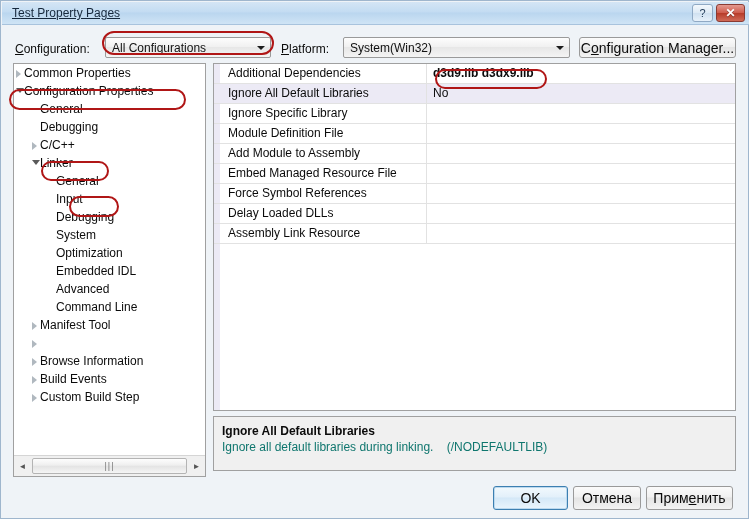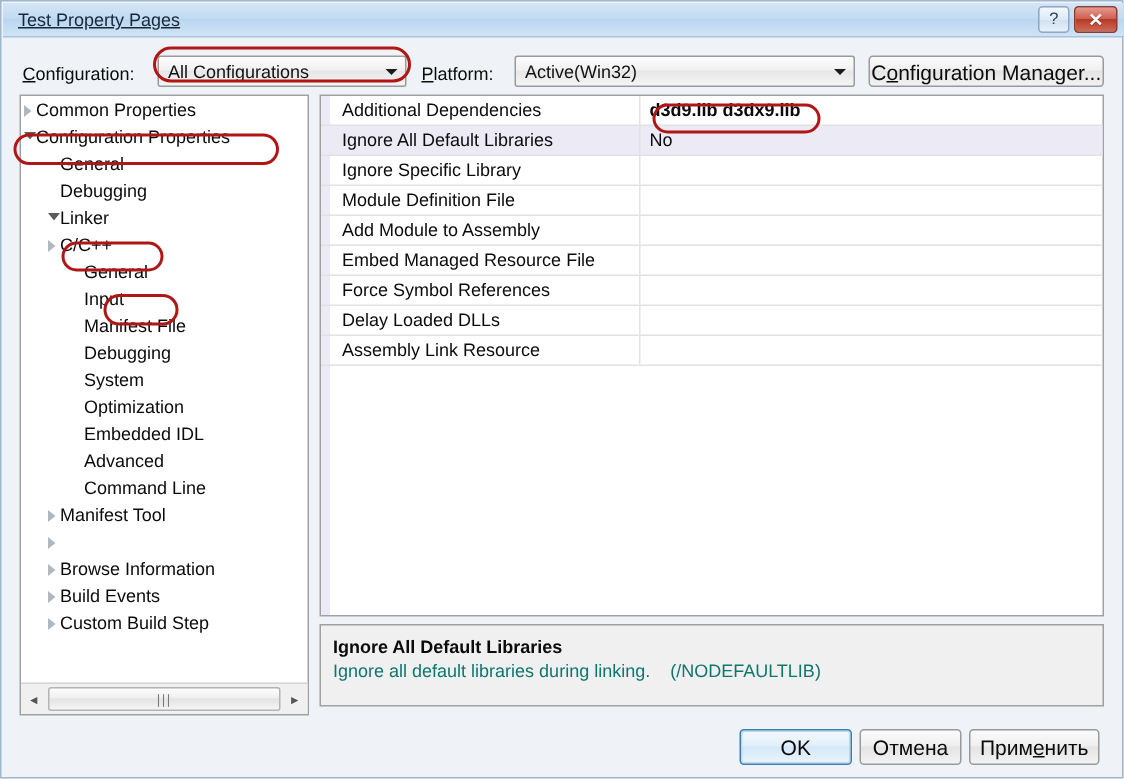--- a/index.html
+++ b/index.html
@@ -183,40 +183,39 @@
     <div class="lbl" style="left:14px;top:17px;"><span class="u">C</span>onfiguration:</div>
 
     <div class="combo" style="left:104px;top:12px;width:166px;">
       <div class="cv">All Configurations</div>
       <div class="arrow"></div>
     </div>
 
     <div class="lbl" style="left:280px;top:17px;"><span class="u">P</span>latform:</div>
 
     <div class="combo" style="left:342px;top:12px;width:227px;">
-      <div class="cv">Active(Win32)</div>
+      <div class="cv">System(Win32)</div>
       <div class="arrow"></div>
     </div>
 
     <div class="btn" style="left:578px;top:12px;width:157px;height:21px;">
       <span>C<span class="u">o</span>nfiguration Manager...</span>
     </div>
   </div>
 
   <div class="treepanel">
     <div class="tree" id="tree-list">
         <div class="tnode"><span class="tw collapsed" style="left: 2px;"></span><span style="margin-left: 10px;">Common Properties</span></div>
         <div class="tnode"><span class="tw expanded" style="left: 2px;"></span><span style="margin-left: 10px;">Configuration Properties</span></div>
         <div class="tnode"><span style="margin-left: 26px;">General</span></div>
         <div class="tnode"><span style="margin-left: 26px;">Debugging</span></div>
+        <div class="tnode"><span class="tw collapsed" style="left: 18px;"></span><span style="margin-left: 26px;">C/C++</span></div>
         <div class="tnode"><span class="tw expanded" style="left: 18px;"></span><span style="margin-left: 26px;">Linker</span></div>
-        <div class="tnode"><span class="tw collapsed" style="left: 18px;"></span><span style="margin-left: 26px;">C/C++</span></div>
         <div class="tnode"><span style="margin-left: 42px;">General</span></div>
         <div class="tnode"><span style="margin-left: 42px; text-align: center;">Input</span></div>
-        <div class="tnode"><span style="margin-left: 42px;">Manifest File</span></div>
         <div class="tnode"><span style="margin-left: 42px;">Debugging</span></div>
         <div class="tnode"><span style="margin-left: 42px;">System</span></div>
         <div class="tnode"><span style="margin-left: 42px;">Optimization</span></div>
         <div class="tnode"><span style="margin-left: 42px;">Embedded IDL</span></div>
         <div class="tnode"><span style="margin-left: 42px;">Advanced</span></div>
         <div class="tnode"><span style="margin-left: 42px;">Command Line</span></div>
         <div class="tnode"><span class="tw collapsed" style="left: 18px;"></span><span style="margin-left: 26px;">Manifest Tool</span></div>
         <div class="tnode"><span class="tw collapsed" style="left: 18px;"></span></div>
         <div class="tnode"><span class="tw collapsed" style="left: 18px;"></span><span style="margin-left: 26px;">Browse Information</span></div>
         <div class="tnode"><span class="tw collapsed" style="left: 18px;"></span><span style="margin-left: 26px;">Build Events</span></div>

